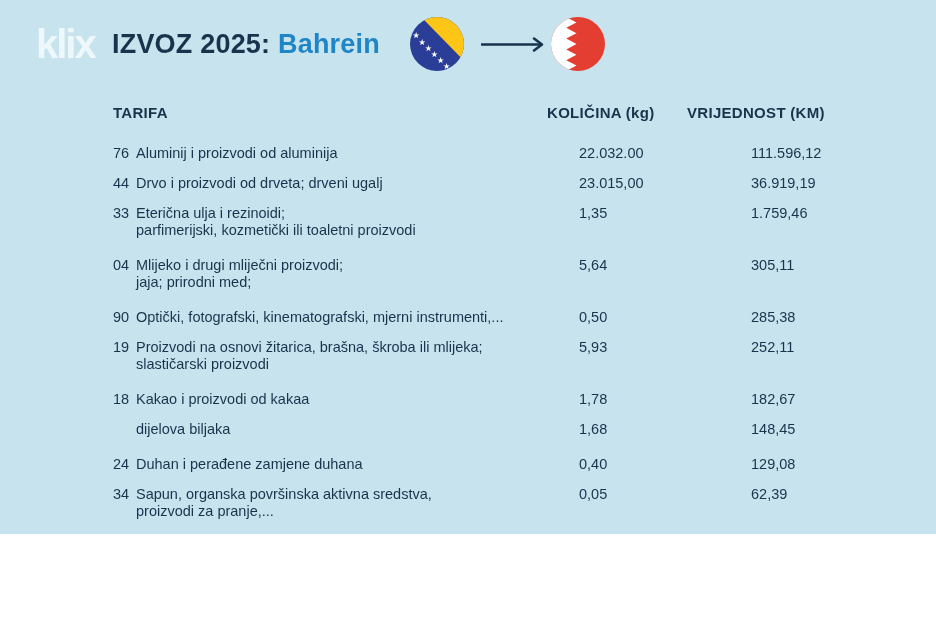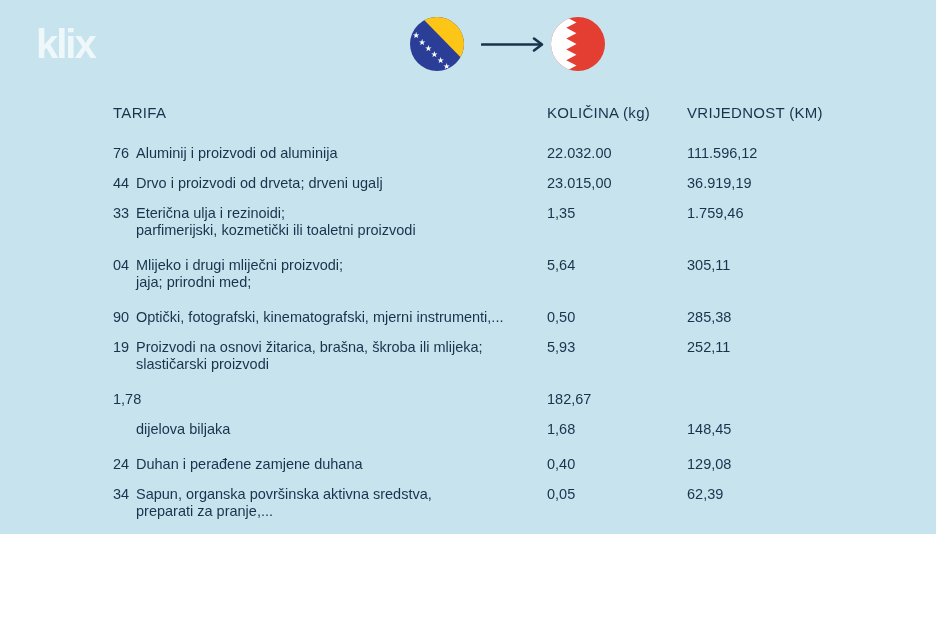--- a/index.html
+++ b/index.html
@@ -20,42 +20,45 @@
     white-space:nowrap;
   }
   .title .country{color:var(--blue,#1e86c6);}
   .flag{position:absolute;top:17px;width:54px;height:54px;}
   .flag.bosnia{left:410px;}
   .flag.bahrain{left:551px;}
   .arrow{position:absolute;left:481px;top:36px;width:68px;height:17px;}
   .table{position:absolute;left:113px;top:104px;width:756px;}
   .trow{display:grid;grid-template-columns:434px 140px 182px;align-items:start;}
   .thead{margin-bottom:24px;}
-  .th{font-weight:400;font-size:15px;letter-spacing:.3px;}
+  .th{font-weight:700;font-size:15px;letter-spacing:.3px;}
   .qty,.val{}
-  .row{font-size:14.5px;line-height:17px;margin-bottom:13px;}
+  .row{font-size:14.5px;line-height:17px;margin-bottom:13px;gap:32px;}
   .row.multi{margin-bottom:18px;}
   .code{display:inline-block;min-width:23px;}
   .l2{padding-left:23px;}
   .rule{
     position:absolute;left:66px;top:553px;width:803px;height:3px;
     background:var(--ink,#18344d);border-radius:2px;
   }
   .totals{
     position:absolute;left:113px;top:569px;width:756px;
     font-weight:700;font-size:15.5px;
   }
 </style>
 </head>
 <body>
 
 <div class="canvas">
 
   <div class="brand">klix</div>
 
+  <h1 class="title"><span>IZVOZ 2025:</span>
+    <span class="country">Bahrein</span>
+  </h1>
 
   <svg class="flag bosnia" viewBox="0 0 53 53">
     <defs>
         <clipPath id="cb">
           <circle cx="26.5" cy="26.5" r="26.5"></circle>
         </clipPath>
       </defs>
     <g clip-path="url(#cb)">
       <rect width="53" height="53" fill="#2b3e97"></rect>
       <polygon points="11,0 53,0 53,43" fill="#fdc515"></polygon>
@@ -142,20 +145,24 @@
   <div class="trow row multi">
     <div class="name">
       <div class="l1"><span class="code">19</span><span class="nm">Proizvodi na osnovi žitarica, brašna, škroba ili mlijeka;</span></div>
       <div class="l2">slastičarski proizvodi</div>
     </div>
     <div class="qty">5,93</div>
     <div class="val">252,11</div>
   </div>
 
   <div class="trow row">
+    <div class="name">
+      <div class="l1"><span class="code">18</span><span class="nm">Kakao i proizvodi od kakaa</span></div>
+
+    </div>
     <div class="qty">1,78</div>
     <div class="val">182,67</div>
   </div>
 
   <div class="trow row multi">
     <div class="name">
       <div class="l2">dijelova biljaka</div>
     </div>
     <div class="qty">1,68</div>
     <div class="val">148,45</div>
@@ -166,21 +173,21 @@
       <div class="l1"><span class="code">24</span><span class="nm">Duhan i perađene zamjene duhana</span></div>
 
     </div>
     <div class="qty">0,40</div>
     <div class="val">129,08</div>
   </div>
 
   <div class="trow row multi">
     <div class="name">
       <div class="l1"><span class="code">34</span><span class="nm">Sapun, organska površinska aktivna sredstva,</span></div>
-      <div class="l2">preparati za pranje,...</div>
+      <div class="l2">proizvodi za pranje,...</div>
     </div>
     <div class="qty">0,05</div>
     <div class="val">62,39</div>
   </div>
 </div>
   </div>
 
   <div class="rule"></div>
 
 

